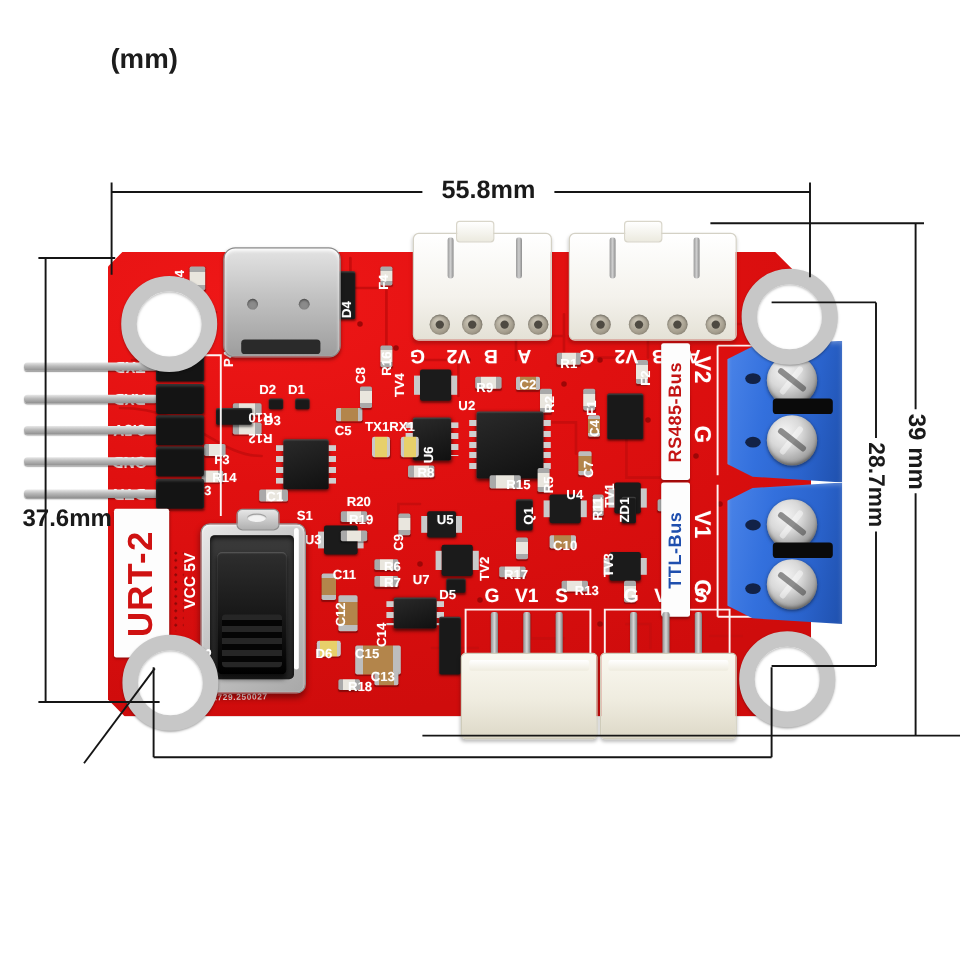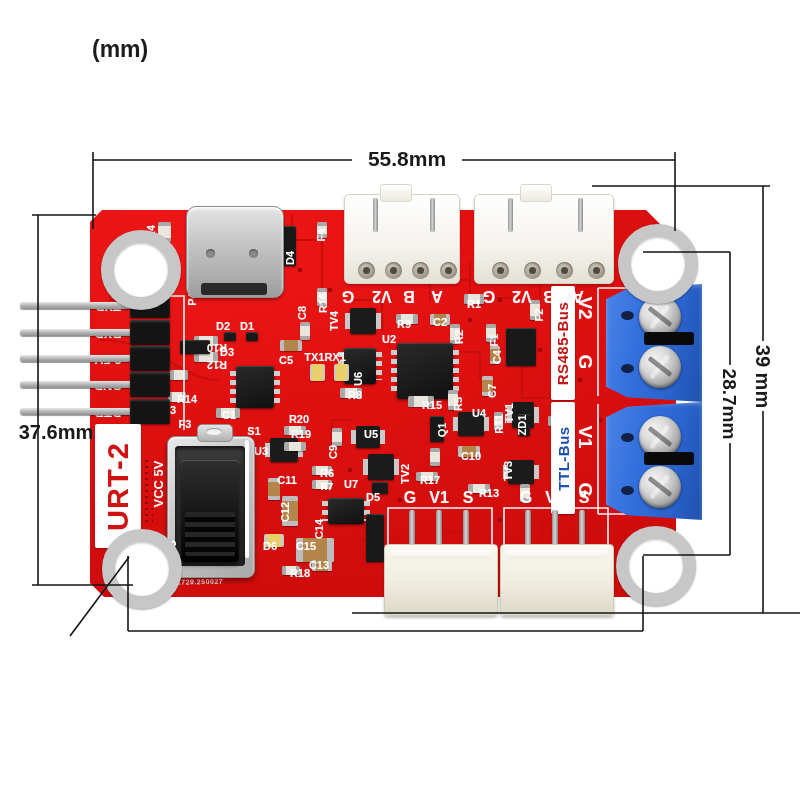--- a/index.html
+++ b/index.html
@@ -245,21 +245,21 @@
   <div id="silk-layer">
       <div class="silk abs" style="left: 151px; top: 232px; transform: translate(-50%, -50%) rotate(-90deg);">R4</div>
       <div class="silk abs" style="left: 151px; top: 280px; transform: translate(-50%, -50%) rotate(-90deg);">R3</div>
       <div class="silk abs" style="left: 192px; top: 299px; transform: translate(-50%, -50%) rotate(-90deg);">P4</div>
       <div class="silk abs" style="left: 217px; top: 347px; transform: translate(-50%, -50%) rotate(180deg);">R10</div>
       <div class="silk abs" style="left: 217px; top: 364px; transform: translate(-50%, -50%) rotate(180deg);">R12</div>
       <div class="silk abs" style="left: 223px; top: 326px; transform: translate(-50%, -50%) rotate(0deg);">D2</div>
       <div class="silk abs" style="left: 247px; top: 326px; transform: translate(-50%, -50%) rotate(0deg);">D1</div>
       <div class="silk abs" style="left: 227px; top: 352px; transform: translate(-50%, -50%) rotate(0deg);">D3</div>
       <div class="silk abs" style="left: 286px; top: 360px; transform: translate(-50%, -50%) rotate(0deg);">C5</div>
-      <div class="silk abs" style="left: 185px; top: 384px; transform: translate(-50%, -50%) rotate(0deg); margin-top: 40px;">F3</div>
+      <div class="silk abs" style="left: 185px; top: 384px; transform: translate(-50%, -50%) rotate(0deg);">F3</div>
       <div class="silk abs" style="left: 187px; top: 399px; transform: translate(-50%, -50%) rotate(0deg);">R14</div>
       <div class="silk abs" style="left: 169px; top: 410px; transform: translate(-50%, -50%) rotate(0deg);">C3</div>
       <div class="silk abs" style="left: 229px; top: 415px; transform: translate(-50%, -50%) rotate(0deg);">C1</div>
       <div class="silk abs" style="left: 302px; top: 313px; transform: translate(-50%, -50%) rotate(-90deg);">C8</div>
       <div class="silk abs" style="left: 323px; top: 303px; transform: translate(-50%, -50%) rotate(-90deg);">R16</div>
       <div class="silk abs" style="left: 290px; top: 258px; transform: translate(-50%, -50%) rotate(-90deg);">D4</div>
       <div class="silk abs" style="left: 321px; top: 235px; transform: translate(-50%, -50%) rotate(-90deg);">F4</div>
       <div class="silk abs" style="left: 334px; top: 321px; transform: translate(-50%, -50%) rotate(-90deg);">TV4</div>
       <div class="silk abs" style="left: 325px; top: 357px; transform: translate(-50%, -50%) rotate(0deg);">TX1RX1</div>
       <div class="silk abs" style="left: 389px; top: 339px; transform: translate(-50%, -50%) rotate(0deg);">U2</div>
@@ -280,21 +280,21 @@
       <div class="silk abs" style="left: 499px; top: 424px; transform: translate(-50%, -50%) rotate(-90deg);">R11</div>
       <div class="silk abs" style="left: 522px; top: 425px; transform: translate(-50%, -50%) rotate(-90deg);">ZD1</div>
       <div class="silk abs" style="left: 442px; top: 430px; transform: translate(-50%, -50%) rotate(-90deg);">Q1</div>
       <div class="silk abs" style="left: 371px; top: 434px; transform: translate(-50%, -50%) rotate(0deg);">U5</div>
       <div class="silk abs" style="left: 333px; top: 452px; transform: translate(-50%, -50%) rotate(-90deg);">C9</div>
       <div class="silk abs" style="left: 254px; top: 431px; transform: translate(-50%, -50%) rotate(0deg);">S1</div>
       <div class="silk abs" style="left: 299px; top: 419px; transform: translate(-50%, -50%) rotate(0deg);">R20</div>
       <div class="silk abs" style="left: 301px; top: 434px; transform: translate(-50%, -50%) rotate(0deg);">R19</div>
       <div class="silk abs" style="left: 261px; top: 451px; transform: translate(-50%, -50%) rotate(0deg);">U3</div>
       <div class="silk abs" style="left: 327px; top: 473px; transform: translate(-50%, -50%) rotate(0deg);">R6</div>
-      <div class="silk abs" style="left: 327px; top: 487px; transform: translate(-50%, -50%) rotate(0deg); font-family: Liberation Mono, monospace;">R7</div>
+      <div class="silk abs" style="left: 327px; top: 487px; transform: translate(-50%, -50%) rotate(0deg);">R7</div>
       <div class="silk abs" style="left: 351px; top: 484px; transform: translate(-50%, -50%) rotate(0deg);">U7</div>
       <div class="silk abs" style="left: 373px; top: 497px; transform: translate(-50%, -50%) rotate(0deg);">D5</div>
       <div class="silk abs" style="left: 405px; top: 474px; transform: translate(-50%, -50%) rotate(-90deg);">TV2</div>
       <div class="silk abs" style="left: 430px; top: 480px; transform: translate(-50%, -50%) rotate(0deg);">R17</div>
       <div class="silk abs" style="left: 489px; top: 493px; transform: translate(-50%, -50%) rotate(0deg);">R13</div>
       <div class="silk abs" style="left: 508px; top: 471px; transform: translate(-50%, -50%) rotate(-90deg);">TV3</div>
       <div class="silk abs" style="left: 471px; top: 456px; transform: translate(-50%, -50%) rotate(0deg);">C10</div>
       <div class="silk abs" style="left: 287px; top: 480px; transform: translate(-50%, -50%) rotate(0deg);">C11</div>
       <div class="silk abs" style="left: 285px; top: 512px; transform: translate(-50%, -50%) rotate(-90deg);">C12</div>
       <div class="silk abs" style="left: 319px; top: 529px; transform: translate(-50%, -50%) rotate(-90deg);">C14</div>

